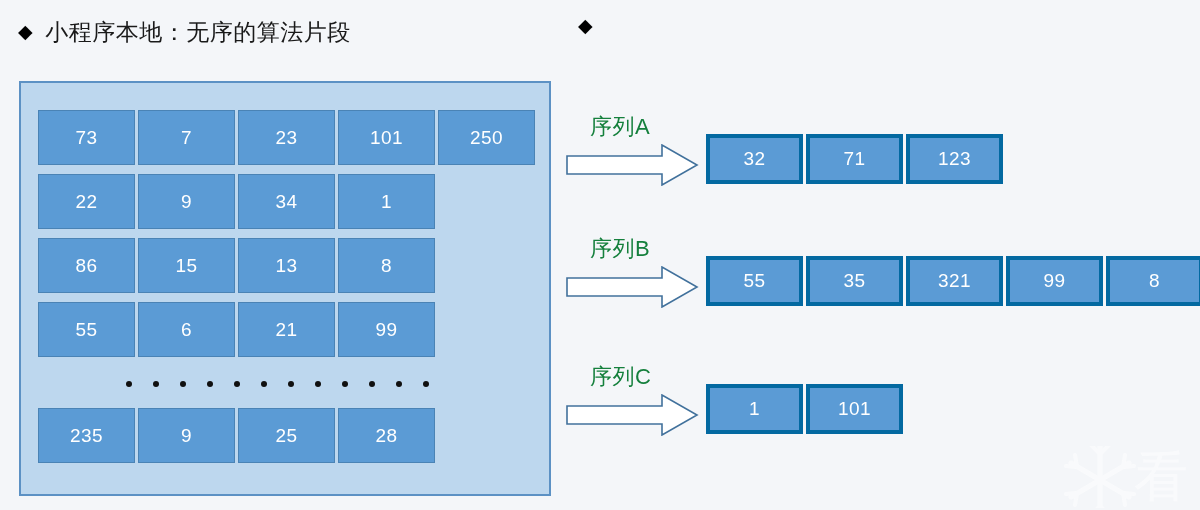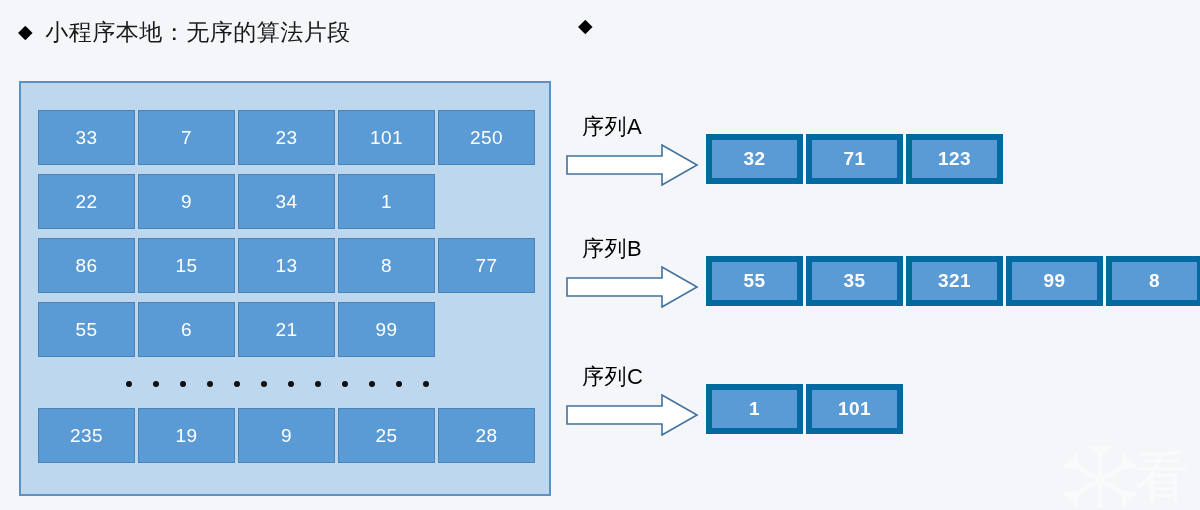--- a/index.html
+++ b/index.html
@@ -86,24 +86,24 @@
     background: #101010;
     margin-right: 21px;
   }
 
   
   .sequence {
     position: absolute;
   }
   .seq-label {
     position: absolute;
-    left: 16px;
+    left: 24px;
     top: 0;
     font-size: 22px;
-    color: #000000;
+    color: #15803d;
     white-space: nowrap;
     letter-spacing: 0.5px;
   }
   .seq-arrow {
     position: absolute;
     left: 0;
     top: 32px;
     width: 133px;
     height: 42px;
   }
@@ -112,28 +112,27 @@
     left: 140px;
     top: 22px;
     display: flex;
     gap: 3px;
   }
   .seq-box {
     width: 97px;
     height: 50px;
     box-sizing: border-box;
     background: #5B9BD5;
-    border: 6px solid #0369a1;
+    border: 4px solid #0369a1;
     color: #FFFFFF;
     font-size: 19px;
     display: flex;
     align-items: center;
     justify-content: center;
     letter-spacing: 0.5px;
-    font-weight: bold;
   }
 
   #sequence-a { left: 566px; top: 112px; }
   #sequence-b { left: 566px; top: 234px; }
   #sequence-c { left: 566px; top: 362px; }
 
   
   #watermark {
     position: absolute;
     right: 8px;
@@ -162,40 +161,39 @@
 </div>
 
 <div class="heading" id="heading-right">
   <span class="bullet">◆</span>
 </div>
 
 <div id="local-panel">
   <div class="grid-rows">
 
     <div class="grid-row">
-      <div class="cell">33</div>
+      <div class="cell">73</div>
       <div class="cell">7</div>
       <div class="cell">23</div>
       <div class="cell">101</div>
       <div class="cell">250</div>
     </div>
 
     <div class="grid-row">
       <div class="cell">22</div>
       <div class="cell">9</div>
       <div class="cell">34</div>
       <div class="cell">1</div>
     </div>
 
     <div class="grid-row">
       <div class="cell">86</div>
       <div class="cell">15</div>
       <div class="cell">13</div>
       <div class="cell">8</div>
-      <div class="cell">77</div>
     </div>
 
     <div class="grid-row">
       <div class="cell">55</div>
       <div class="cell">6</div>
       <div class="cell">21</div>
       <div class="cell">99</div>
     </div>
 
     <div class="ellipsis-row" id="ellipsis-row">
@@ -208,21 +206,20 @@
         <span class="dot"></span>
         <span class="dot"></span>
         <span class="dot"></span>
         <span class="dot"></span>
         <span class="dot"></span>
         <span class="dot"></span>
       </div>
 
     <div class="grid-row">
       <div class="cell">235</div>
-      <div class="cell">19</div>
       <div class="cell">9</div>
       <div class="cell">25</div>
       <div class="cell">28</div>
     </div>
 
   </div>
 </div>
 
 <div class="sequence" id="sequence-a">
   <div class="seq-label">序列A</div>

